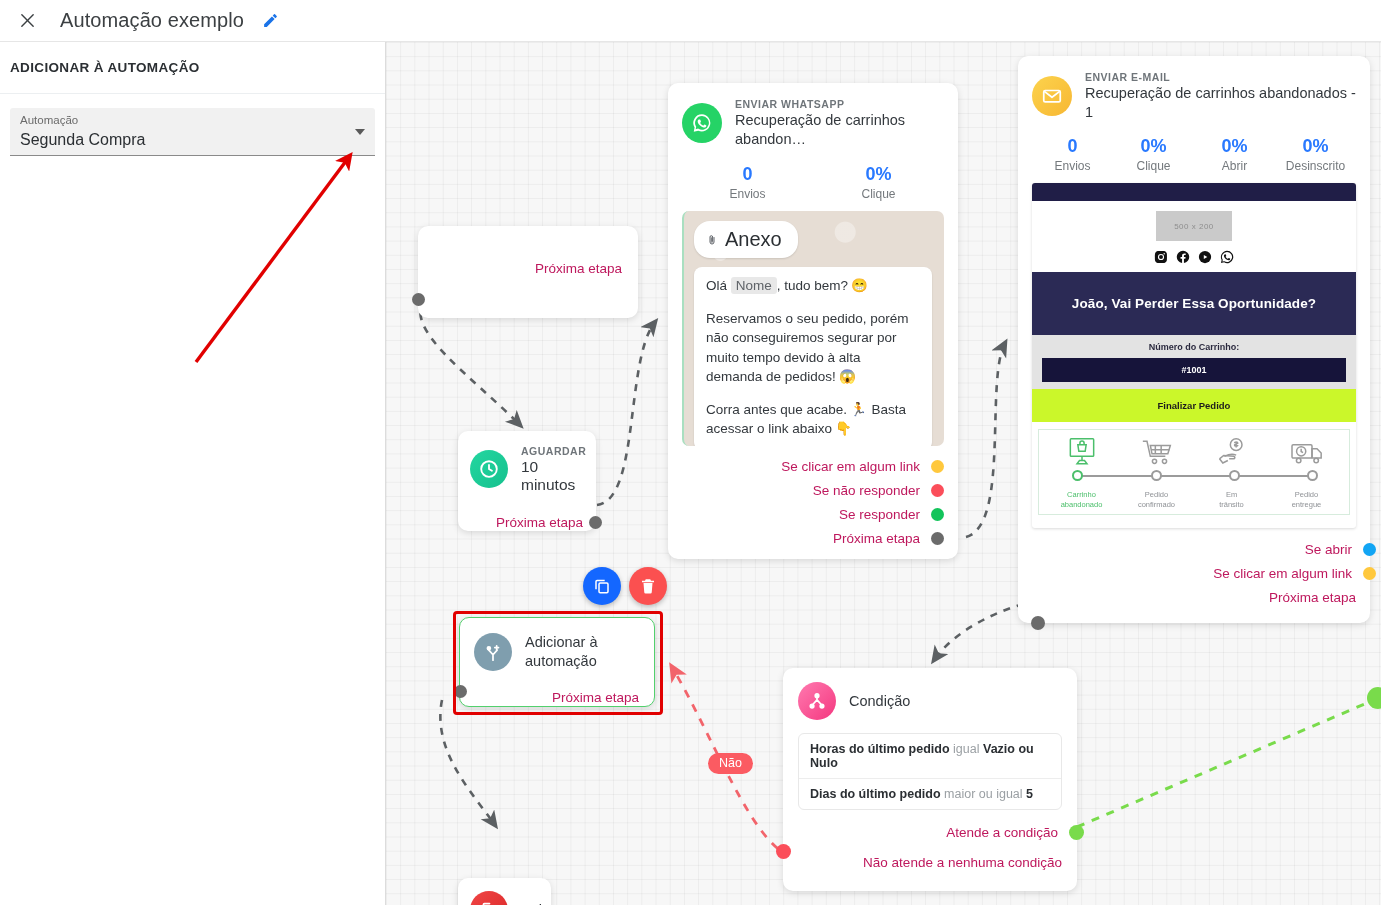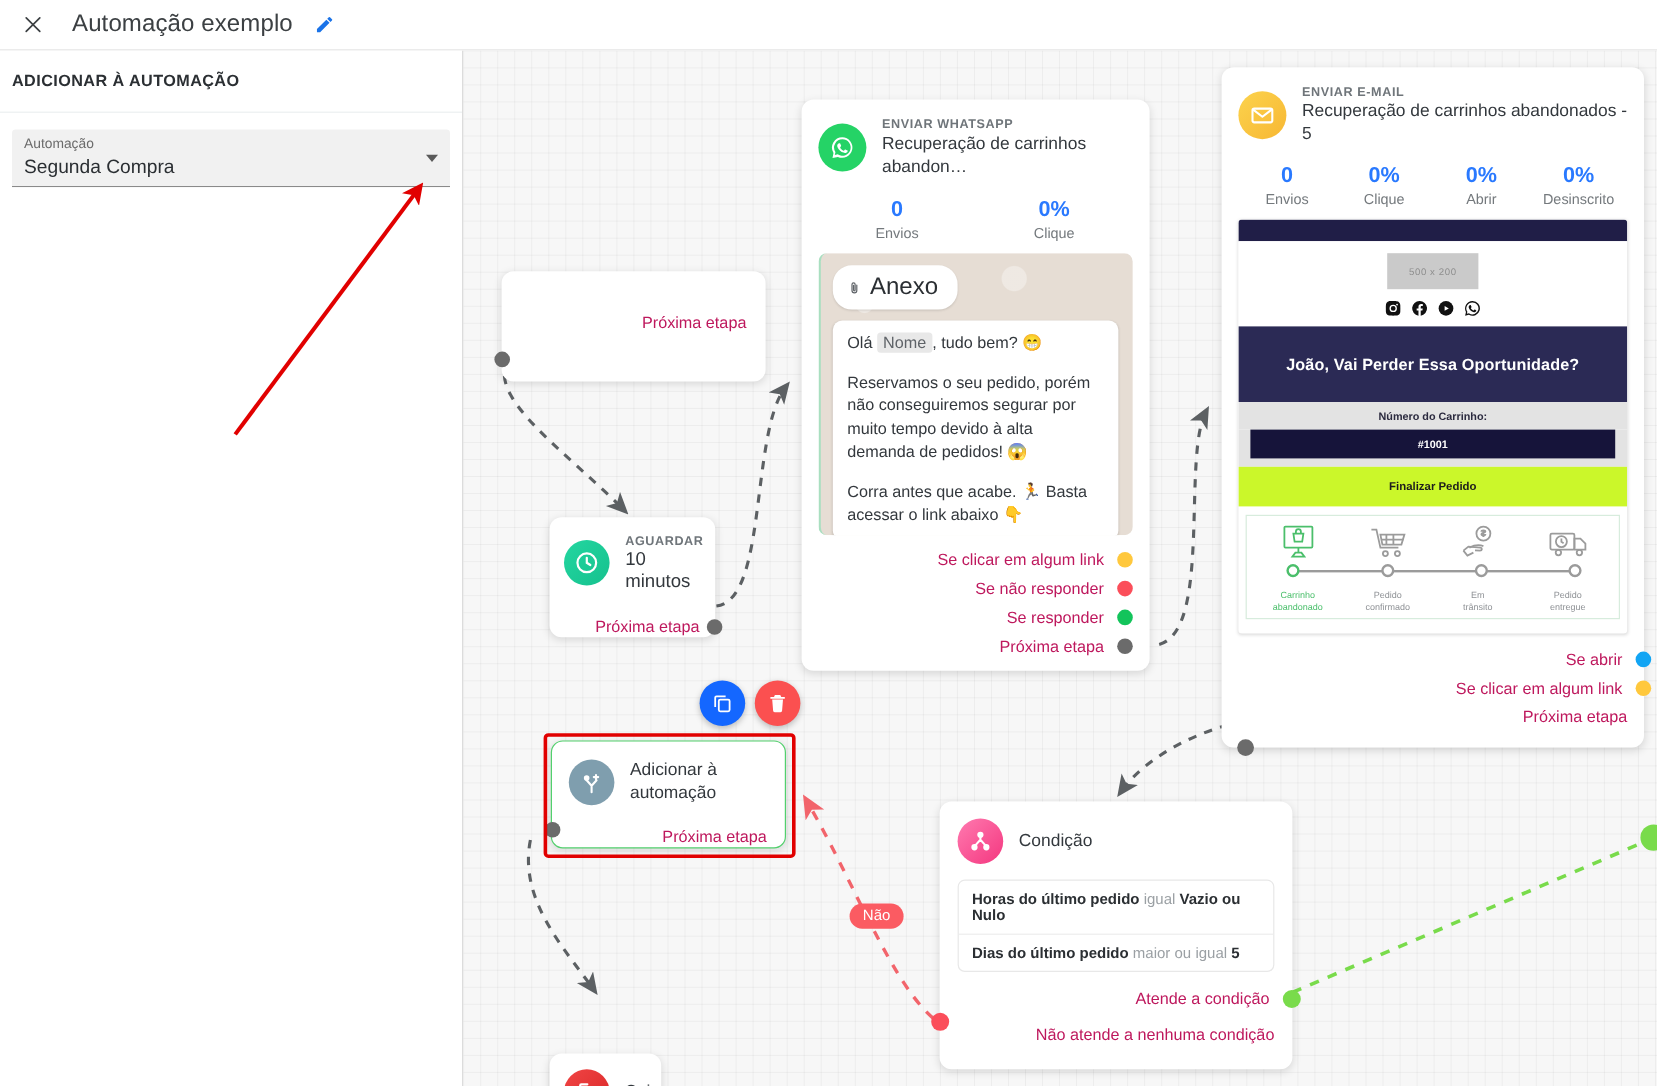--- a/index.html
+++ b/index.html
@@ -394,21 +394,21 @@
       <div class="node" id="node-email">
         <div class="node-head">
           <div class="node-icon">
             <svg viewBox="0 0 24 24" fill="none" stroke="#fff" stroke-width="1.9" stroke-linejoin="round">
               <rect x="3" y="6" width="18" height="12.5" rx="1.6"></rect>
                 <path d="M3.6 7l8.4 6.4L20.4 7"></path>
             </svg>
           </div>
           <div>
             <div class="node-kicker">ENVIAR E-MAIL</div>
-            <div class="node-title">Recuperação de carrinhos abandonados - 5</div>
+            <div class="node-title">Recuperação de carrinhos abandonados - 1</div>
           </div>
         </div>
 
         <div class="em-stats">
           <div class="em-stat">
             <div class="stat-num">0</div>
             <div class="stat-lbl">Envios</div>
           </div>
           <div class="em-stat">
             <div class="stat-num">0%</div>

